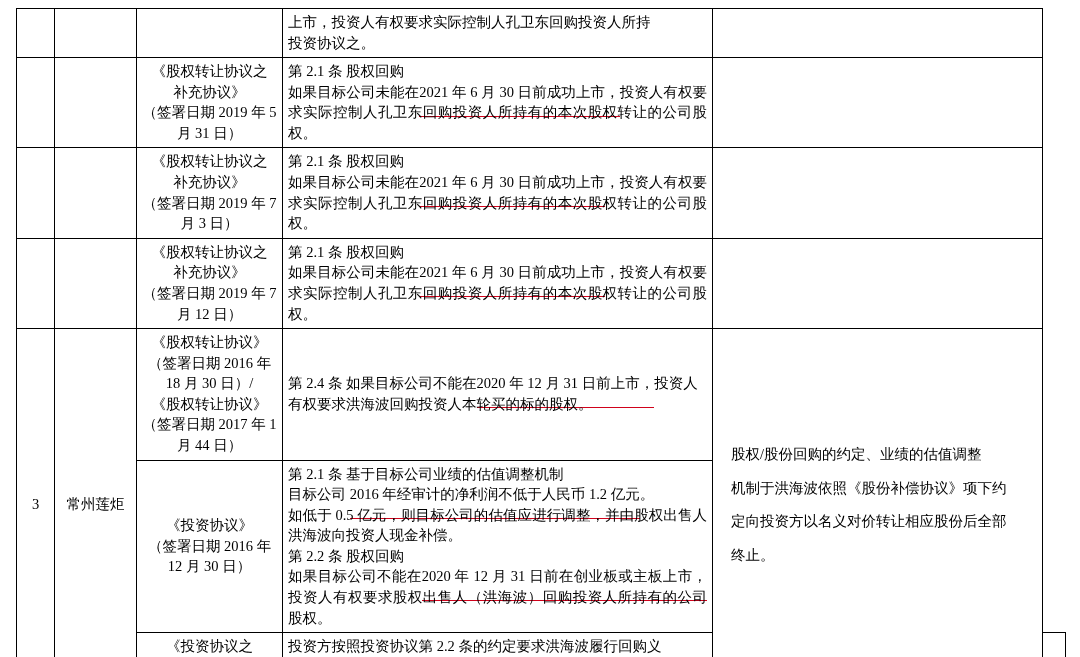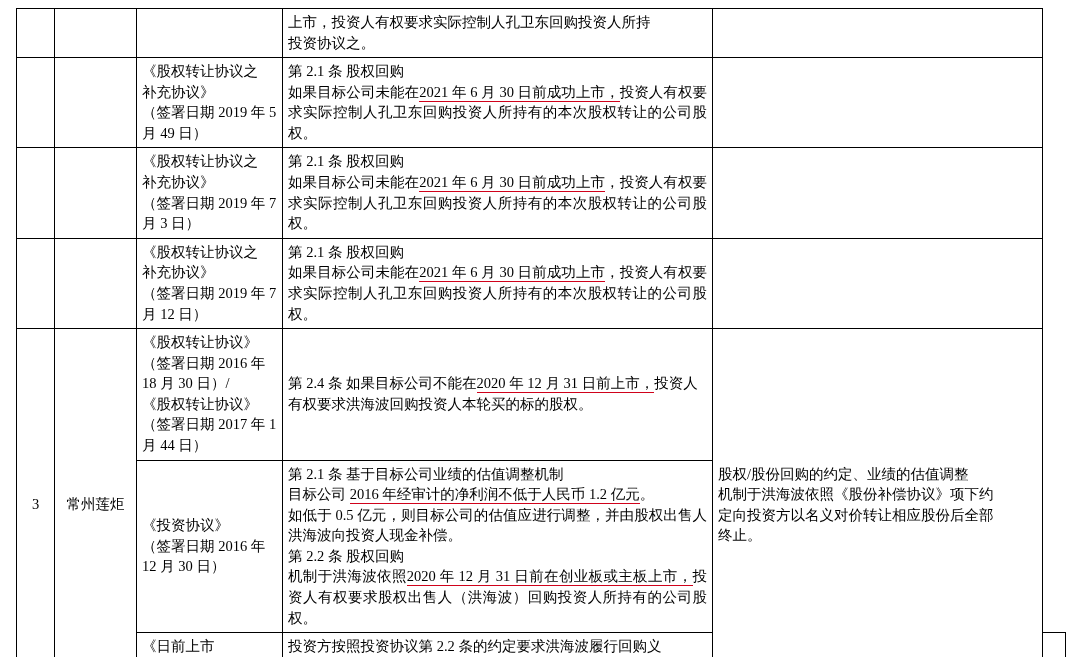--- a/index.html
+++ b/index.html
@@ -30,42 +30,42 @@
   table.doc-table td {
     border: 1px solid #000000;
     vertical-align: middle;
     padding: 3px 5px 4px 5px;
     font-size: 14.5px;
     line-height: 1.42;
     word-wrap: break-word;
   }
   .col-num    { width: 38px;  text-align: center; }
   .col-party  { width: 82px;  text-align: center; }
-  .col-doc    { width: 146px; }
+  .col-doc    { width: 146px; text-align: center; }
   .col-clause { width: 430px; text-align: left; vertical-align: top; }
   .col-remark { width: 330px; text-align: left; vertical-align: middle; }
 
   .clause-cell { vertical-align: top; margin-left: 12px; }
   .clause-cell p {
     margin: 0;
     text-align: justify;
     text-justify: inter-ideograph;
   }
   .doc-cell p {
     margin: 0;
   }
   .remark-cell p {
-    margin: 0;
+    margin: 13px;
     text-align: justify;
     text-justify: inter-ideograph;
     text-indent: 2em;
   }
   .u-red {
     border-bottom: 1.4px solid #d0021b;
-    padding-bottom: 1px;
+    padding-bottom: 16px;
   }
 </style>
 </head>
 <body>
 
 <div class="page">
   <table class="doc-table">
     <colgroup>
       <col class="col-num">
       <col class="col-party">
@@ -86,21 +86,21 @@
         <td class="col-remark remark-cell"></td>
       </tr>
 
       <tr>
         <td class="col-num"></td>
         <td class="col-party"></td>
         <td class="col-doc doc-cell">
           <p>《股权转让协议之</p>
           <p>补充协议》</p>
           <p>（签署日期 2019 年 5</p>
-          <p>月 49 日）</p>
+          <p>月 31 日）</p>
         </td>
         <td class="col-clause clause-cell">
           <p>第 2.1 条 股权回购</p>
           <p><span>如果目标公司未能在</span><span class="u-red">2021 年 6 月 30 日前成功上市，</span><span>投资人有权要求实际控制人孔卫东回购投资人所持有的本次股权转让的公司股权。</span></p>
         </td>
         <td class="col-remark remark-cell"></td>
       </tr>
 
       <tr>
         <td class="col-num"></td>
@@ -160,27 +160,27 @@
         <td class="col-doc doc-cell">
           <p>《投资协议》</p>
           <p>（签署日期 2016 年</p>
           <p>12 月 30 日）</p>
         </td>
         <td class="col-clause clause-cell">
           <p>第 2.1 条 基于目标公司业绩的估值调整机制</p>
           <p><span>目标公司 </span><span class="u-red">2016 年经审计的净利润不低于人民币 1.2 亿元</span><span>。</span></p>
           <p>如低于 0.5 亿元，则目标公司的估值应进行调整，并由股权出售人洪海波向投资人现金补偿。</p>
           <p>第 2.2 条 股权回购</p>
-          <p><span>机制于洪海波依照</span><span class="u-red">2020 年 12 月 31 日前在创业板或主板上市，</span><span>投资人有权要求股权出售人（洪海波）回购投资人所持有的公司股权。</span></p>
+          <p><span>如果目标公司不能在</span><span class="u-red">2020 年 12 月 31 日前在创业板或主板上市，</span><span>投资人有权要求股权出售人（洪海波）回购投资人所持有的公司股权。</span></p>
         </td>
       </tr>
 
       <tr>
         <td class="col-doc doc-cell">
-          <p>《日前上市</p>
+          <p>《投资协议之</p>
           <p>补充协议一/二》</p>
         </td>
         <td class="col-clause clause-cell">
           <p>投资方按照投资协议第 2.2 条的约定要求洪海波履行回购义</p>
           <p>务后，如洪海波未能在投资方提出该等要求后 60 日内完成</p>
         </td>
         <td class="col-remark remark-cell"></td>
       </tr>
 
     </tbody>

